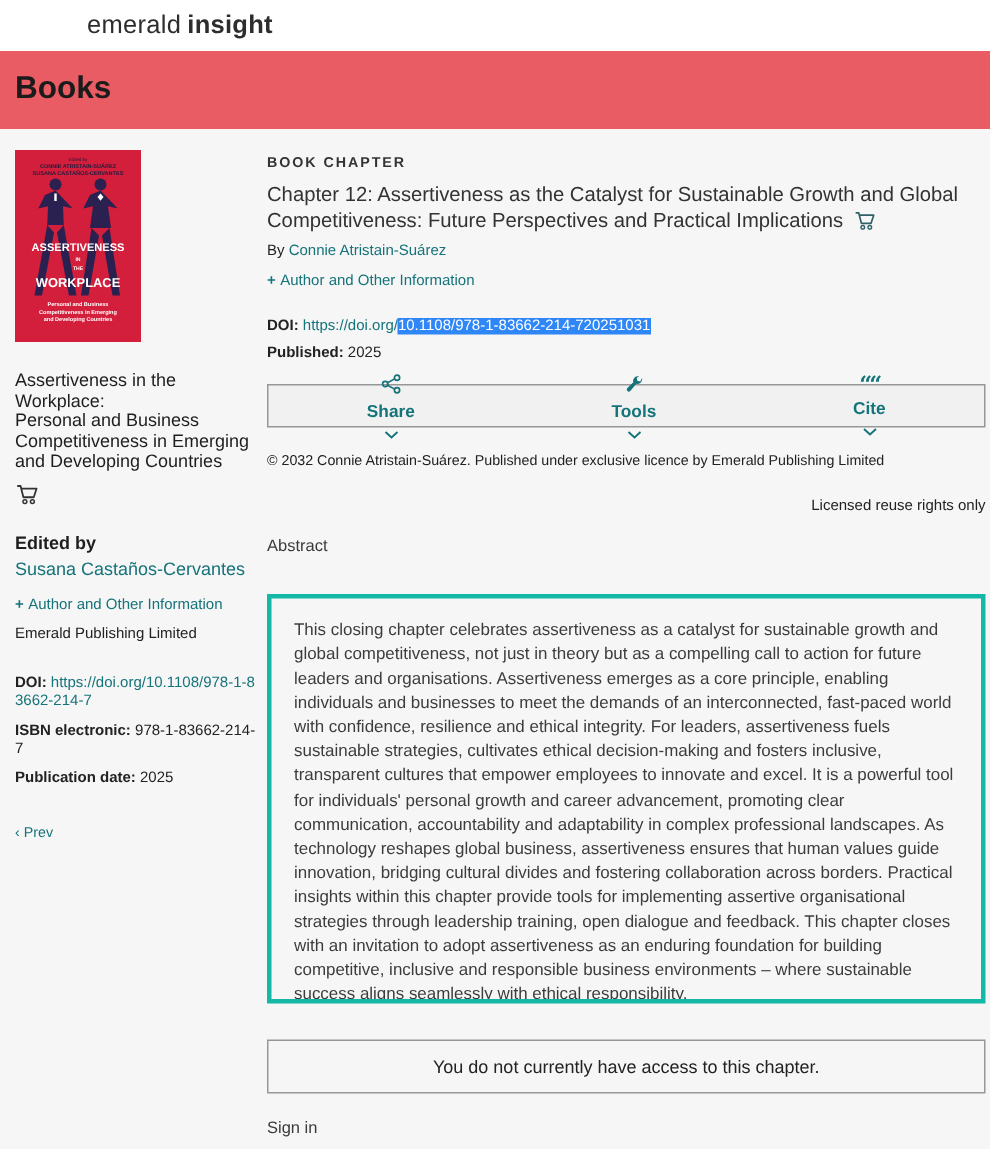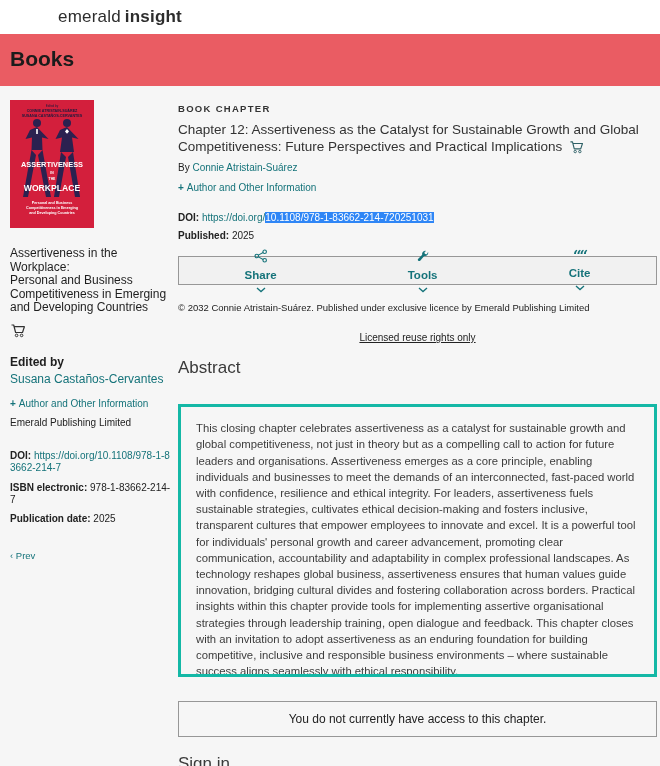--- a/index.html
+++ b/index.html
@@ -40,22 +40,22 @@
   .byline{margin-top:7px;font-size:10px;color:#222;}
   .mplus{margin-top:9px;font-size:10px;}
   .doiline{margin-top:19px;font-size:10px;color:#222;}
   .sel{background:#2f86f6;color:#ffffff;}
   .published{margin-top:7px;font-size:10px;color:#222;}
   .toolbar{margin-top:15px;height:27px;border:1px solid #979797;background:#f1f1f1;
            display:flex;align-items:center;justify-content:space-around;}
   .tbtn{display:flex;align-items:center;gap:6px;color:#15737a;font-size:11.5px;font-weight:600;cursor:pointer;flex-direction:column;}
   .quoteg{font-family:"DejaVu Serif",serif;font-weight:700;font-size:15px;line-height:10px;letter-spacing:-2px;}
   .copyright{margin-top:17px;font-size:9.5px;color:#222;}
-  .license{margin-top:19px;font-size:10px;text-align:center;color:#222;text-decoration:underline;}
-  .h2{margin-top:15px;font-size:17px;font-weight:400;color:#3a3a3a;}
+  .license{margin-top:19px;font-size:10px;text-align:right;color:#222;}
+  .h2{margin-top:15px;font-size:11px;font-weight:400;color:#3a3a3a;}
   .absbox{margin-top:26px;height:241px;border:3px solid #14b8a6;padding:13px 15px;overflow:hidden;}
   .abstext{font-size:11.3px;line-height:16.2px;color:#3c3c3c;}
   .accessbox{margin-top:24px;border:1px solid #979797;padding:10px 8px;text-align:center;font-size:12px;color:#222;}
   .signin{margin-top:17px;}
   .strip{margin-top:9px;height:30px;background:#ececec;display:flex;align-items:center;padding:0 13px;
          font-size:11px;color:#222;gap:4px;}
   svg{display:block;}
   .iconsvg{display:inline-block;vertical-align:middle;}
 </style>
 </head>

